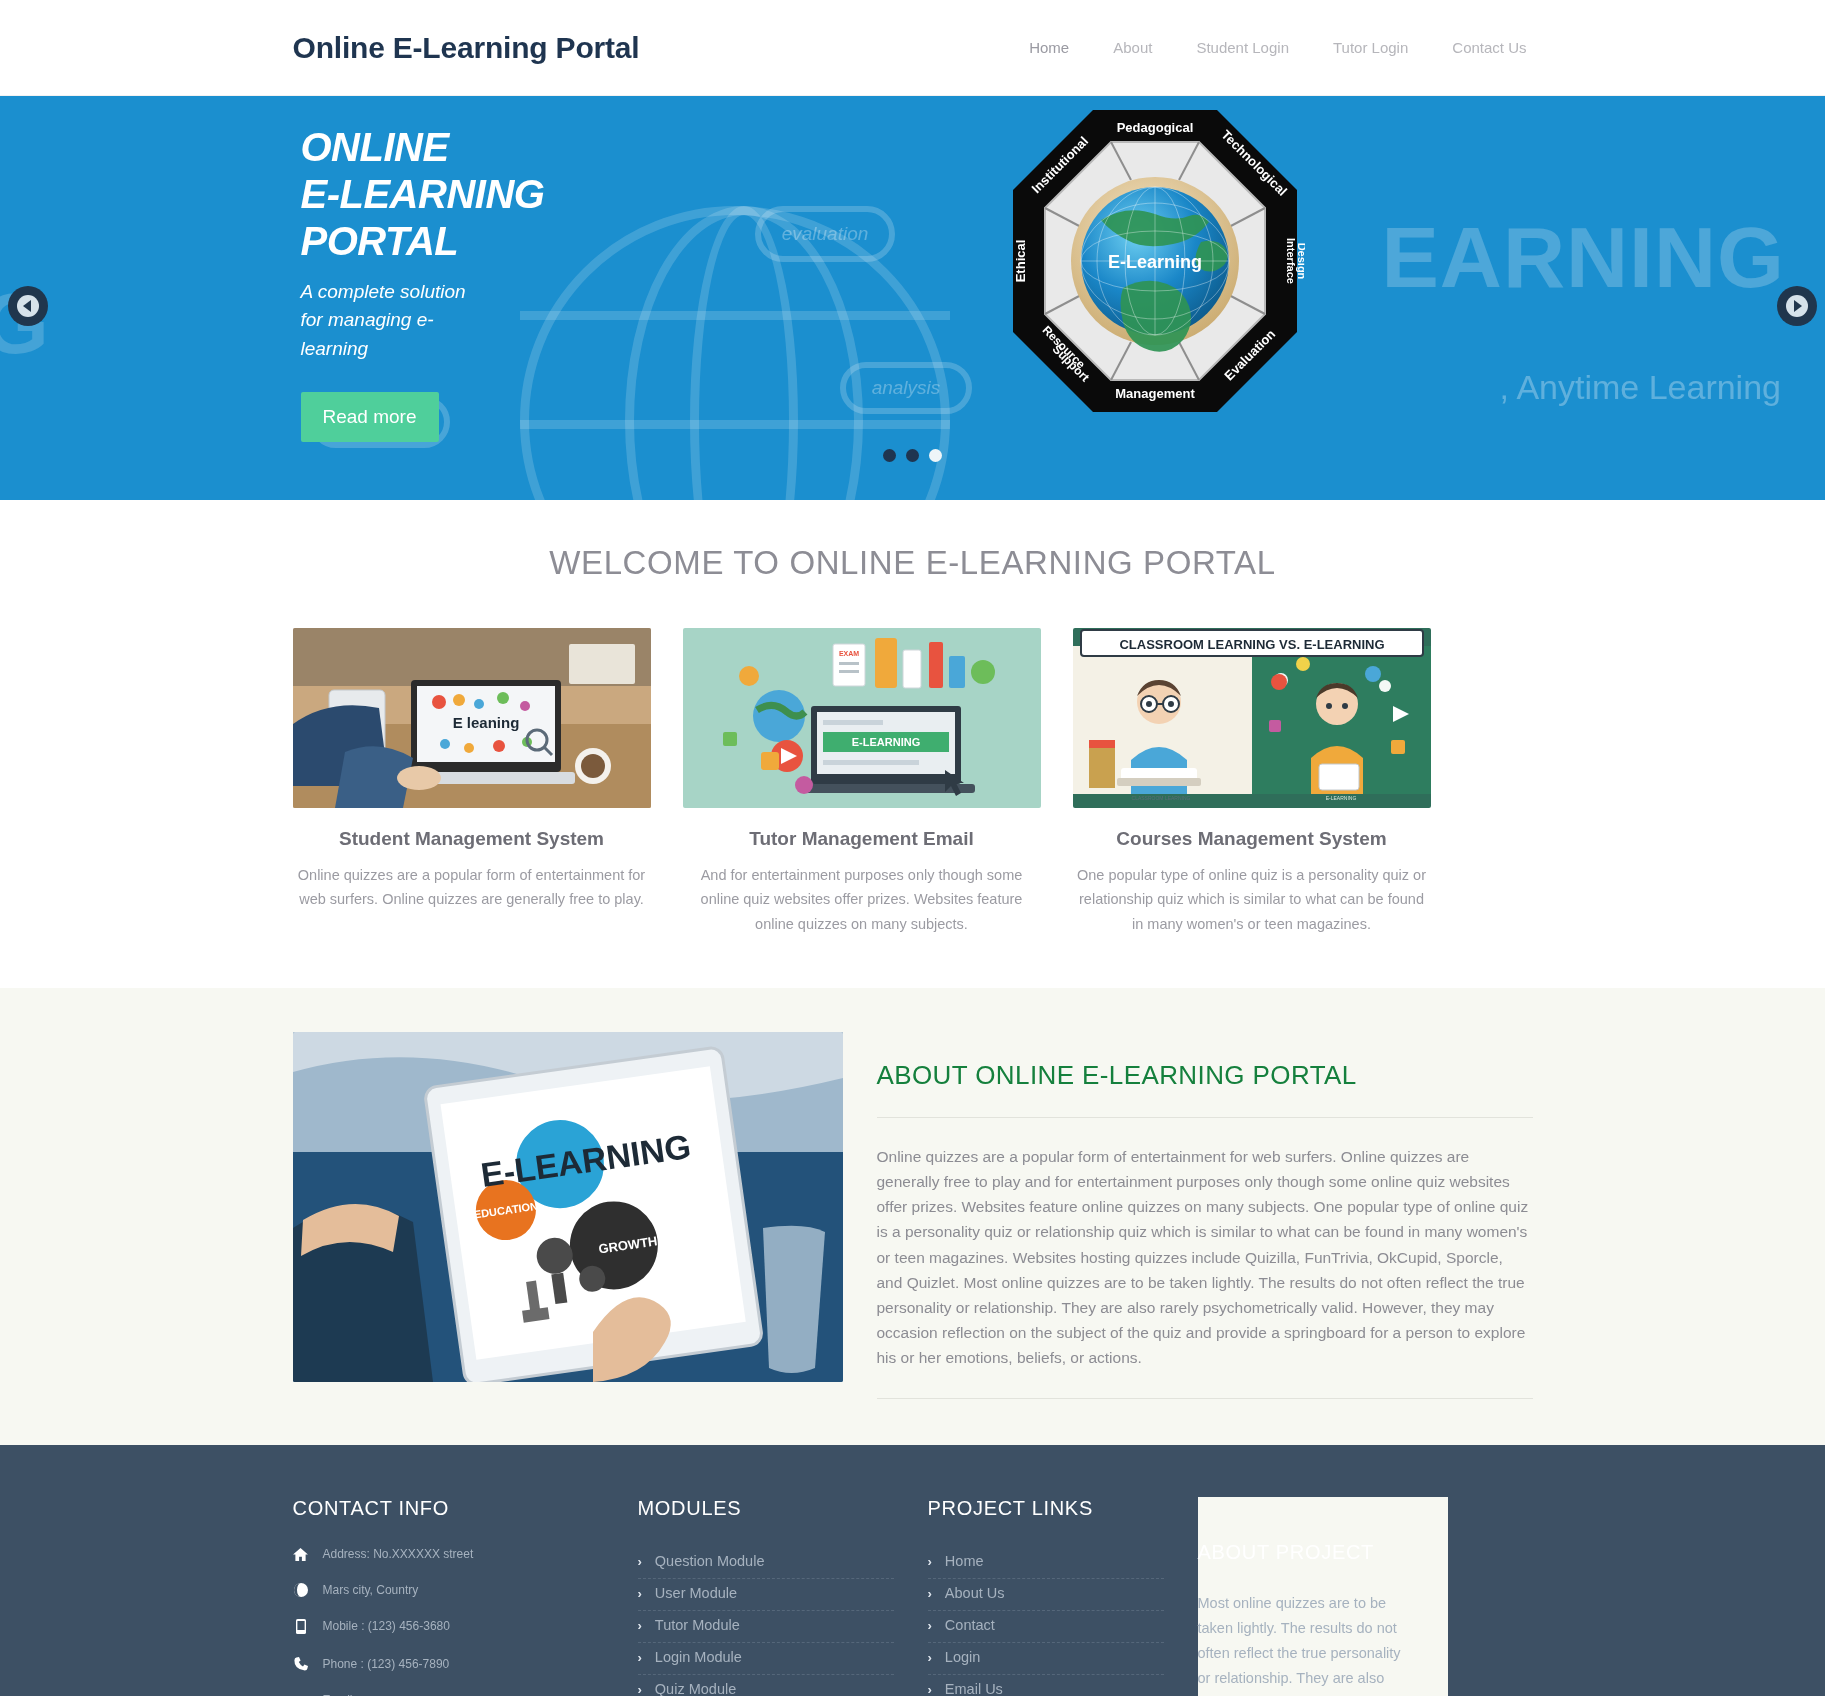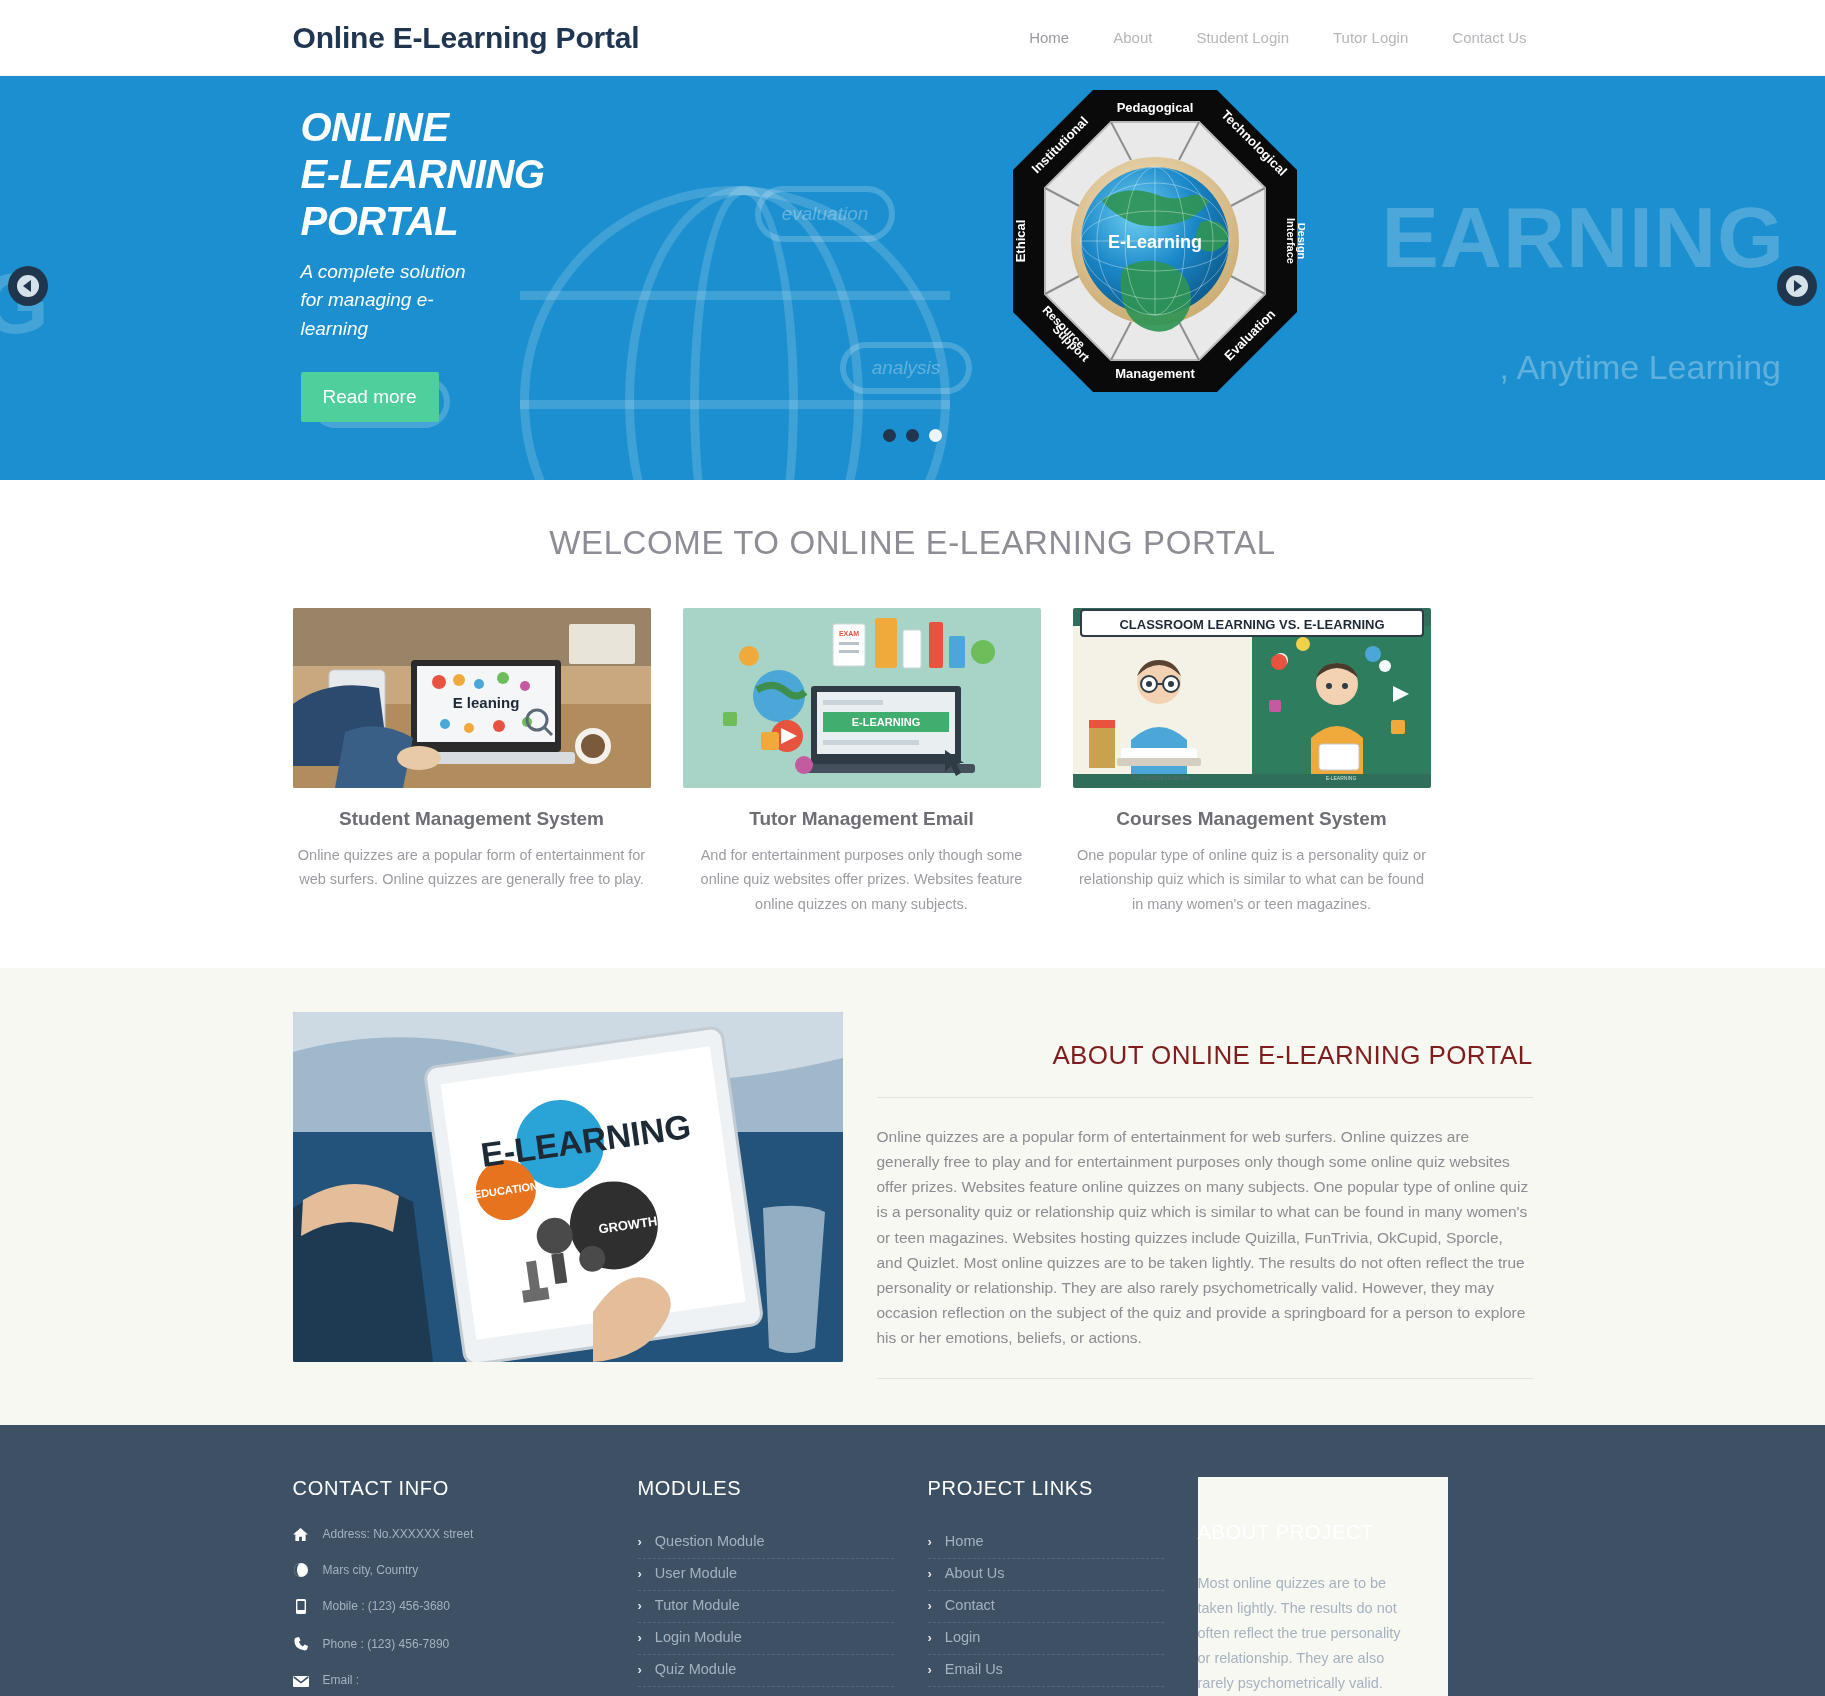--- a/index.html
+++ b/index.html
@@ -5,21 +5,21 @@
   * { box-sizing: border-box; margin: 0; padding: 0; }
   html, body {
     width: 1825px;
     background: #ffffff;
     font-family: "Liberation Sans", sans-serif;
   }
   body { position: relative; overflow-x: hidden; }
 
   
   .site-header {
-    height: 76px;
+    height: 96px;
     background: #ffffff;
     display: flex;
     align-items: center;
     padding: 0 0 0 0;
     border-bottom: 1px solid #f2f2f2;
   }
   .header-inner {
     width: 1240px;
     margin: 0 auto;
     display: flex;
@@ -218,24 +218,23 @@
   .about-img {
     width: 550px; height: 350px;
     border-radius: 2px;
     overflow: hidden;
     position: relative;
     flex: none;
   }
   .about-body { flex: 1; padding-top: 28px; }
   .about-title {
     font-size: 26px;
-    color: #7f1d1d;
+    color: #15803d;
     font-weight: normal;
     letter-spacing: 0.4px;
-    text-align: right;
   }
   .about-rule { height: 1px; background: #e2e3dc; margin: 26px 0 26px; }
   .about-text {
     font-size: 15.5px;
     color: #8c8c93;
     line-height: 1.62;
   }
 
   
   .footer {

